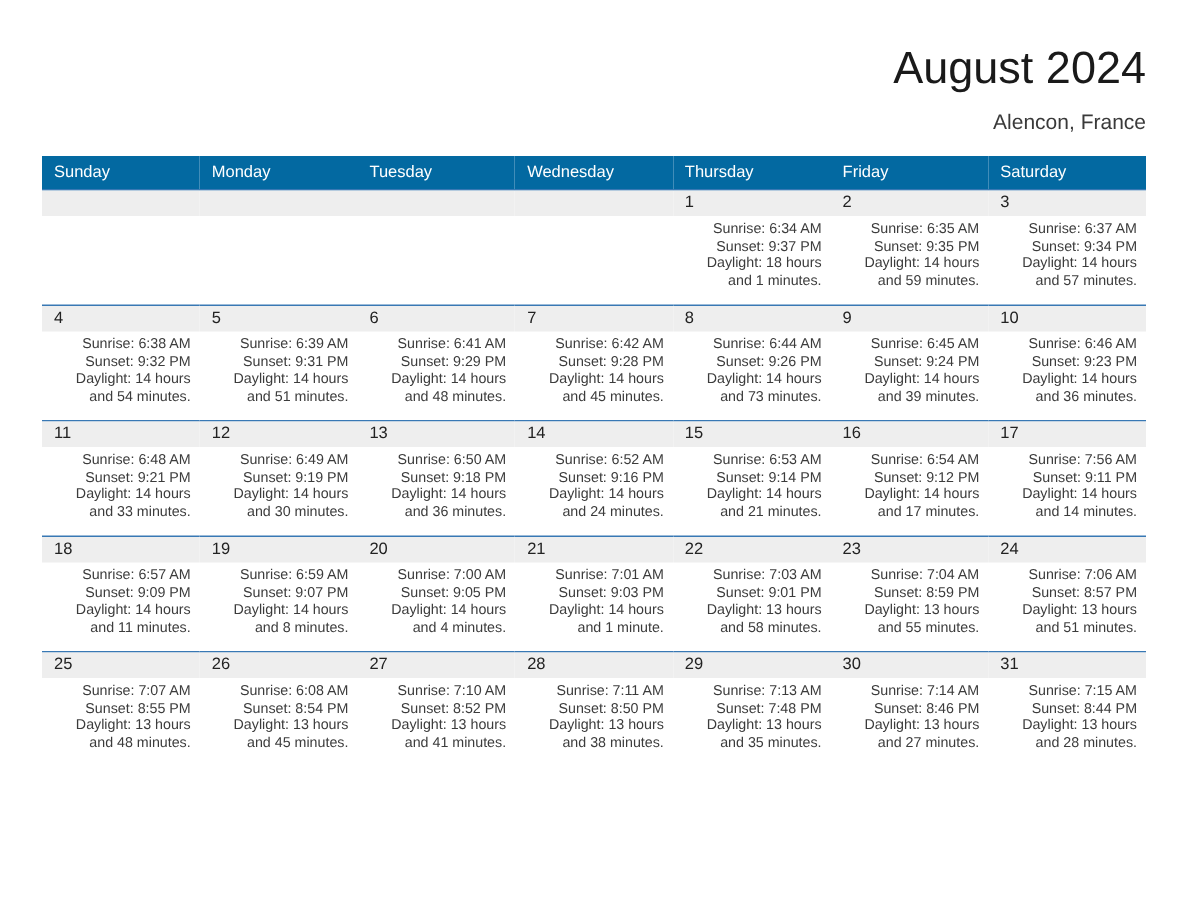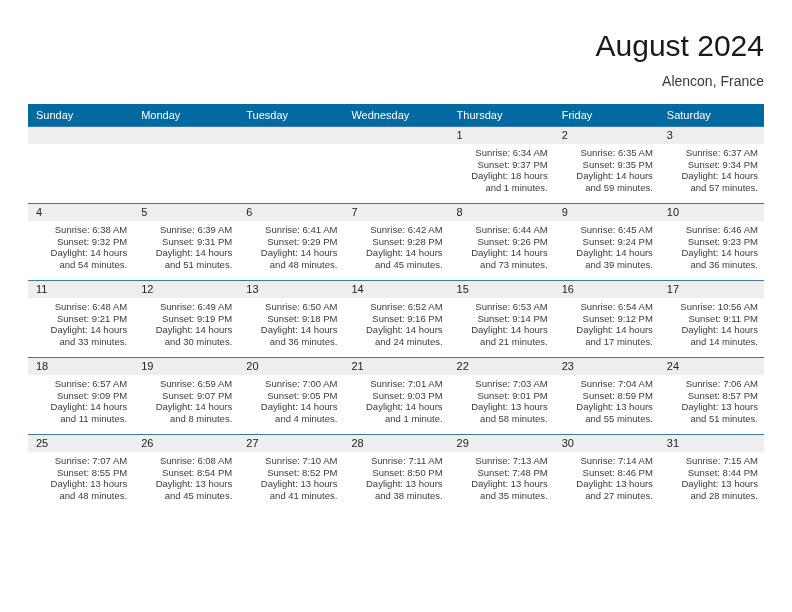--- a/index.html
+++ b/index.html
@@ -369,21 +369,21 @@
                 <div>Sunset: 9:12 PM</div>
                 <div>Daylight: 14 hours</div>
                 <div>and 17 minutes.</div>
               </div>
             </div>
           </td>
           <td>
             <div class="cell-inner">
               <div class="daynum-band">17</div>
               <div class="cell-body">
-                <div>Sunrise: 10:56 AM</div>
+                <div>Sunrise: 7:56 AM</div>
                 <div>Sunset: 9:11 PM</div>
                 <div>Daylight: 14 hours</div>
                 <div>and 14 minutes.</div>
               </div>
             </div>
           </td>
         </tr>
         <tr>
           <td>
             <div class="cell-inner">

